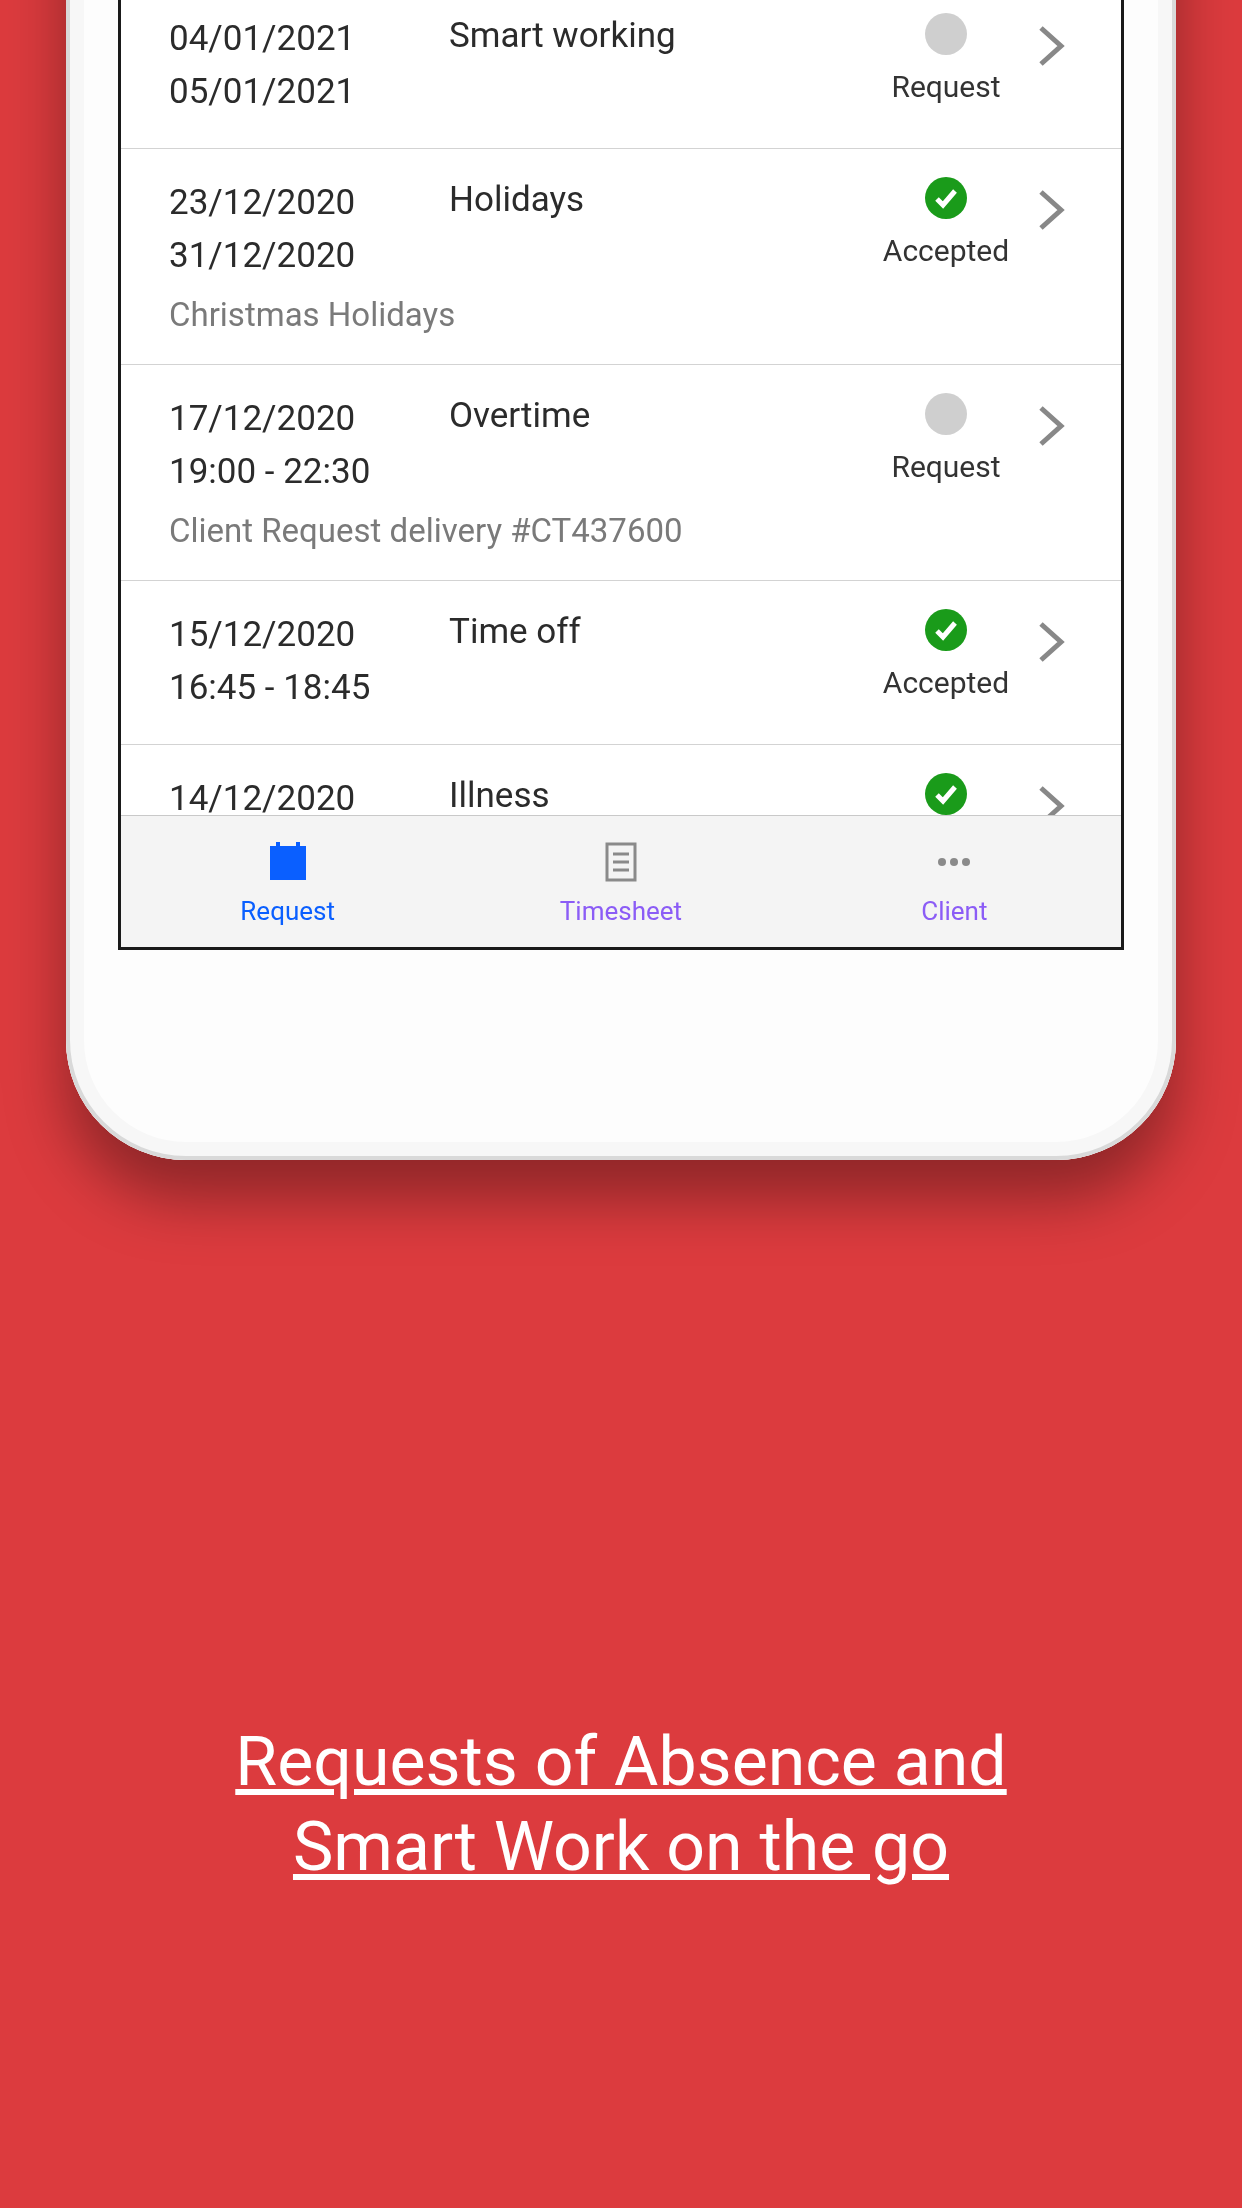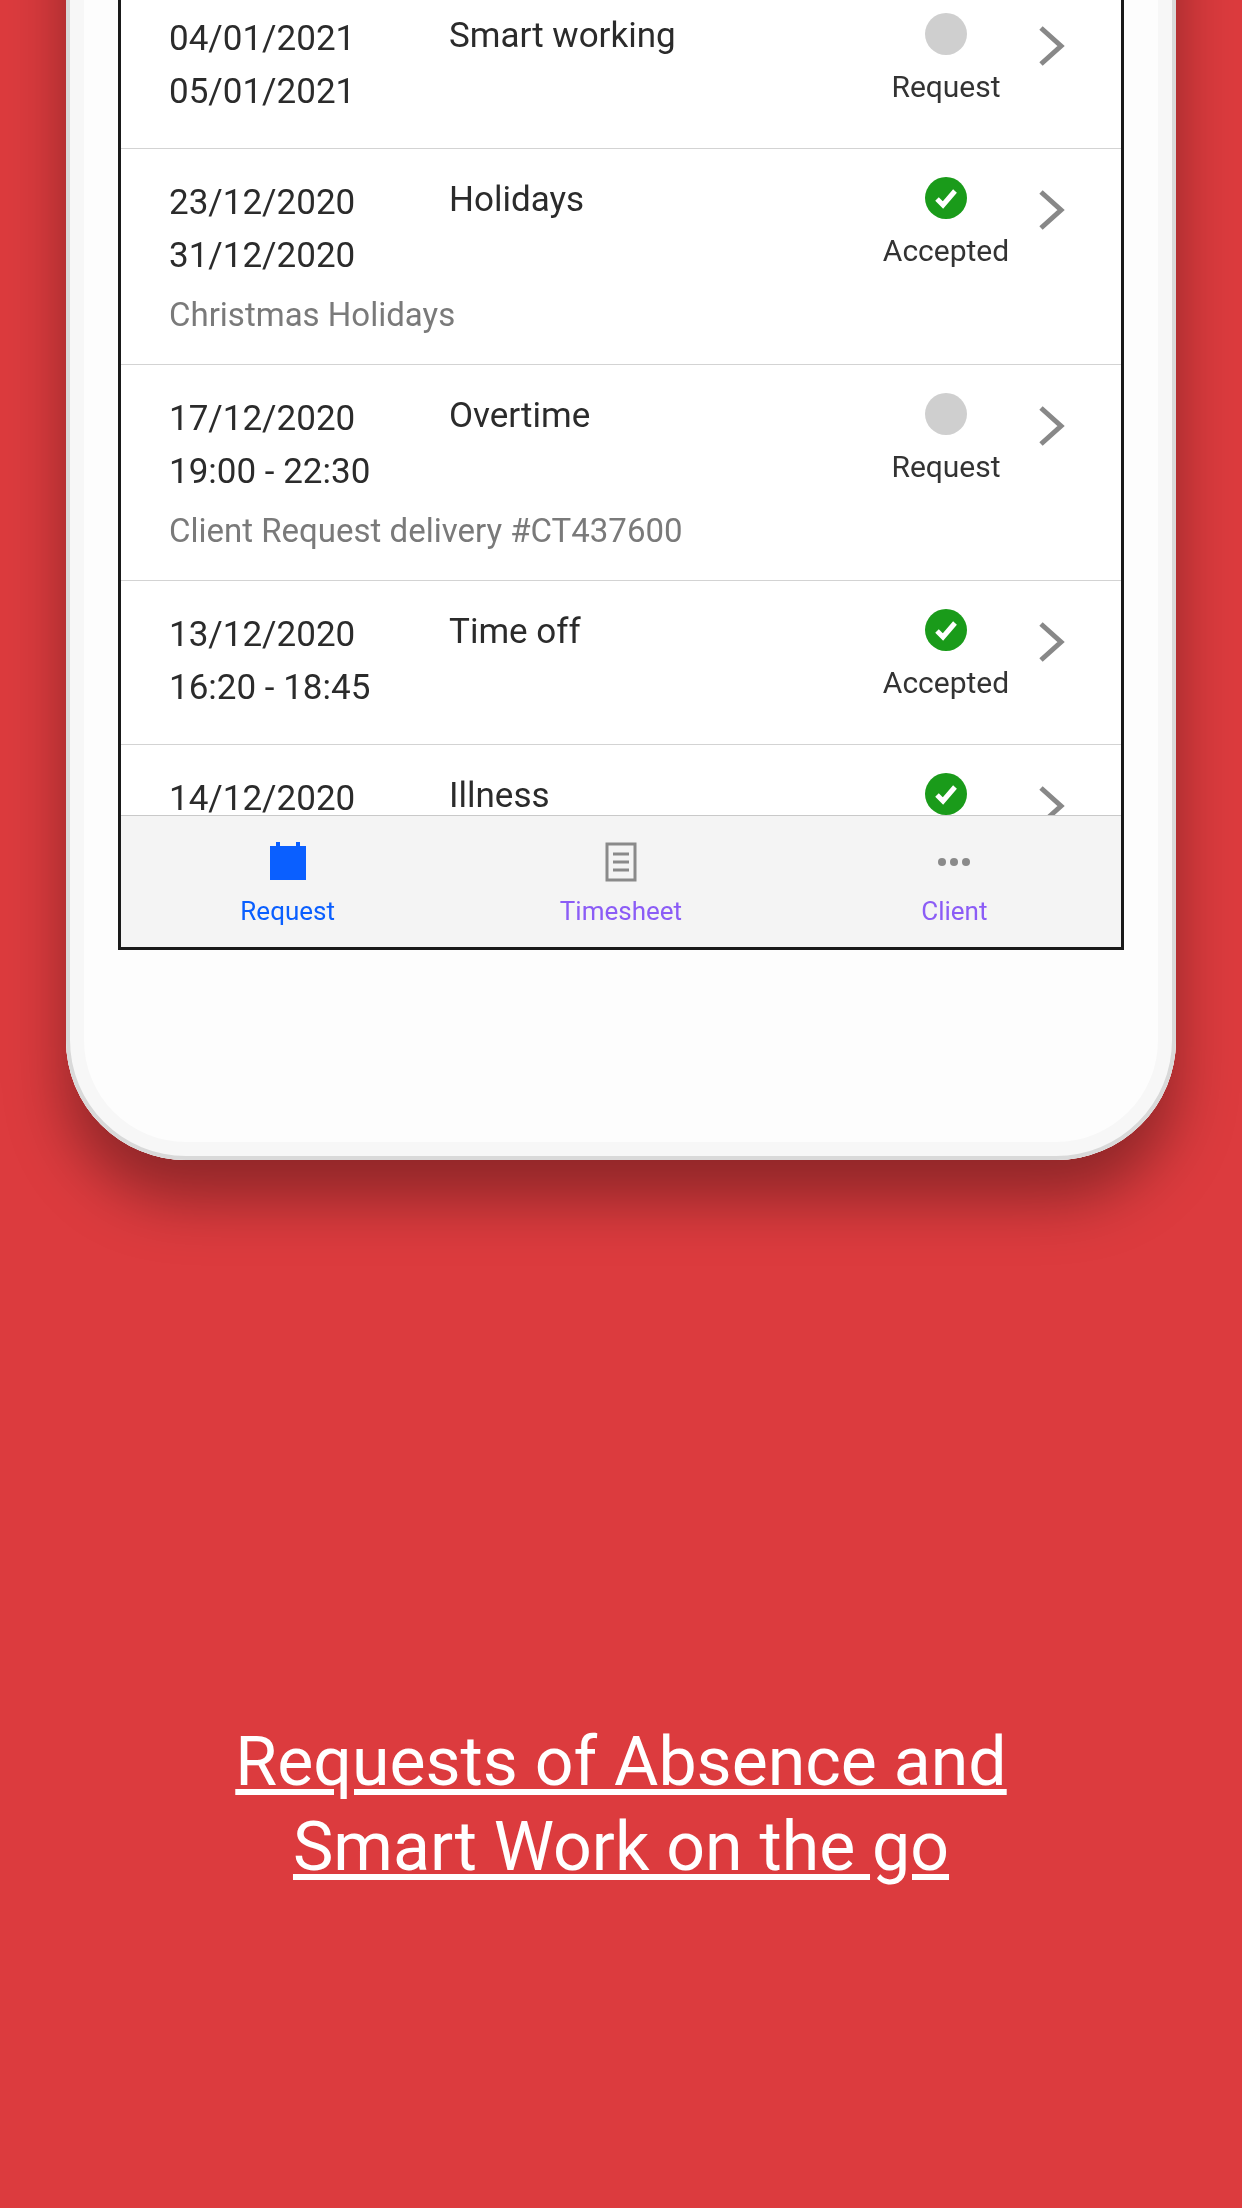--- a/index.html
+++ b/index.html
@@ -167,22 +167,22 @@
             </div>
           </div>
           <div class="note">Client Request delivery #CT437600</div>
         </div>
       </div>
 
       <div class="row">
         <div class="row-stack">
           <div class="row-inner">
             <div class="date-col">
-              <div class="date-line">13/12/2020</div>
-              <div class="date-line">16:20 - 18:45</div>
+              <div class="date-line">15/12/2020</div>
+              <div class="date-line">16:45 - 18:45</div>
             </div>
             <div class="type-col">Time off</div>
             <div class="status-col">
               <div class="status-circle accepted">
                 <svg width="28" height="28" viewBox="0 0 28 28">
                     <polyline class="check-icon" points="5,15 11,21 23,7"></polyline>
                   </svg>
               </div>
               <div class="status-label">Accepted</div>
             </div>

